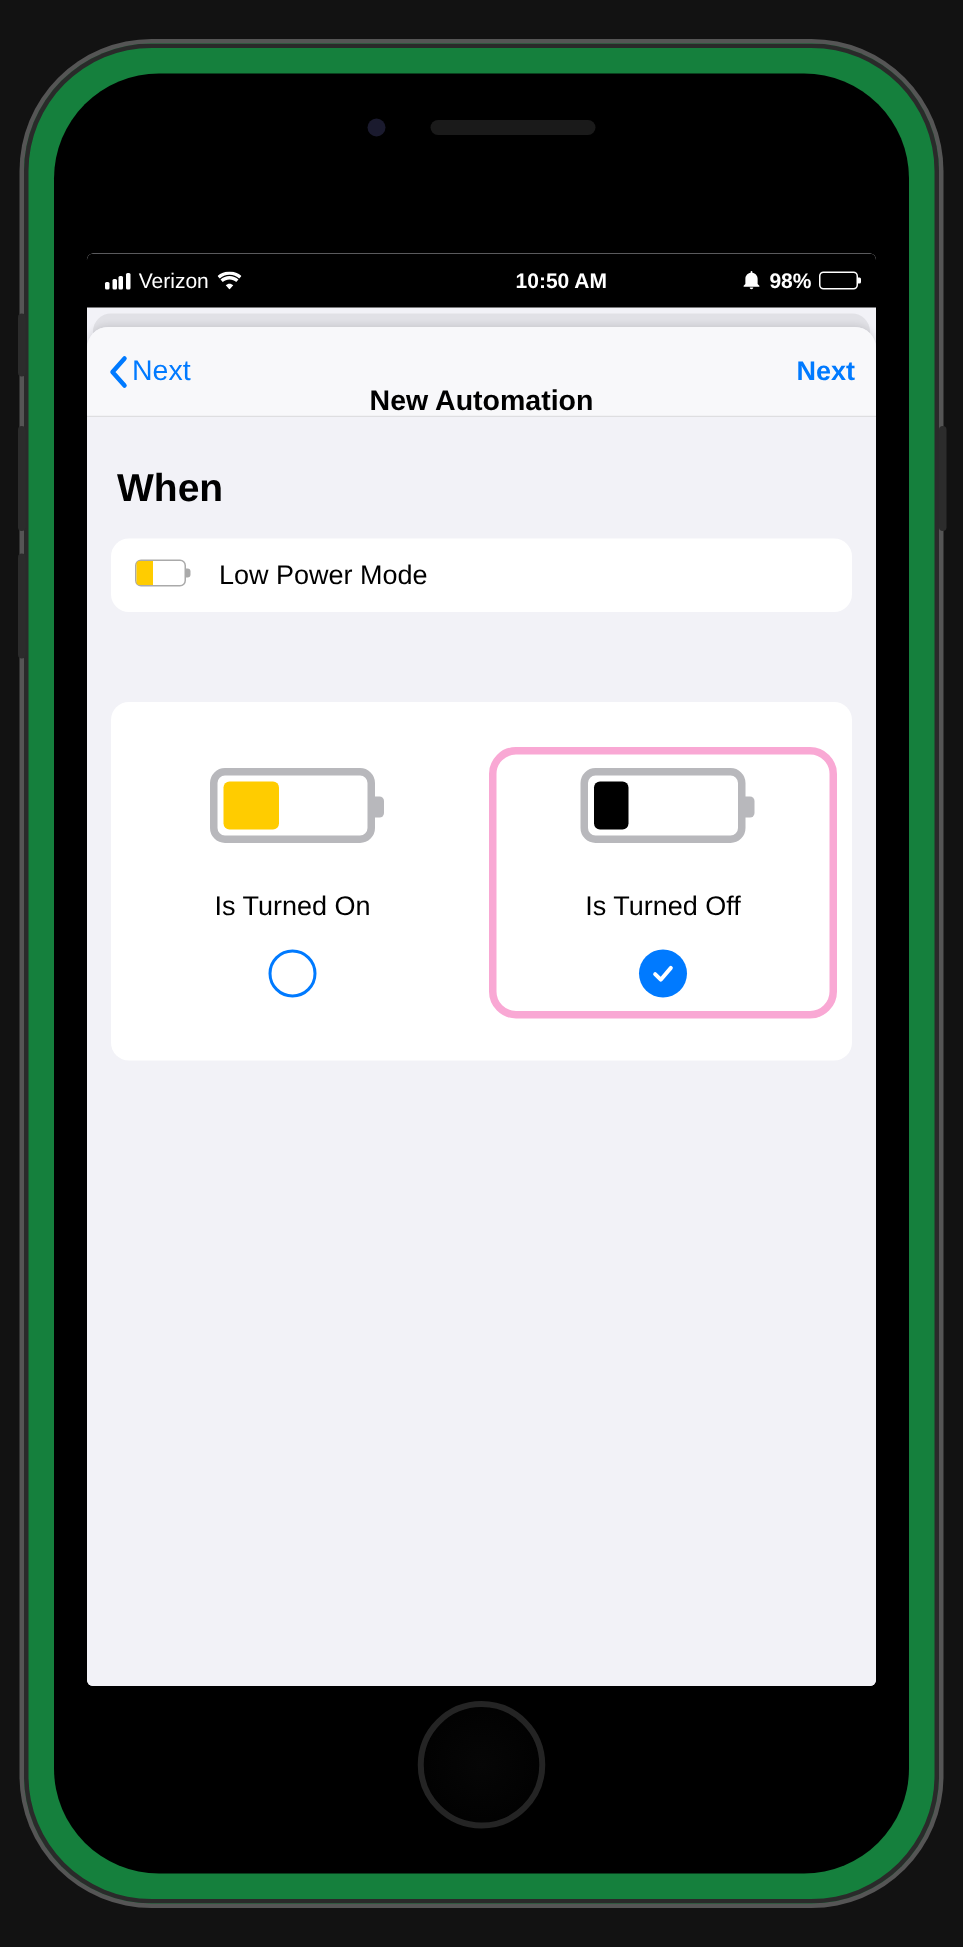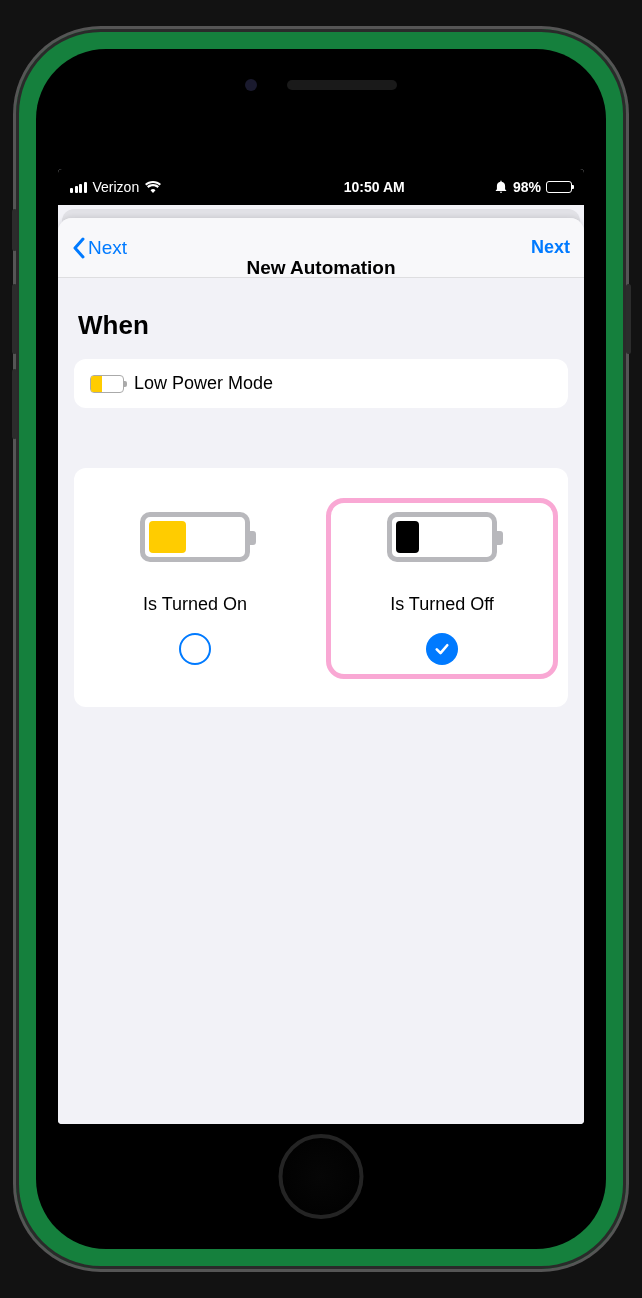--- a/index.html
+++ b/index.html
@@ -122,22 +122,22 @@
       font-weight: 700;
       color: #000;
       margin: 12px 0 18px 4px;
     }
     .card {
       background: #fff;
       border-radius: 12px;
     }
     .trigger-row {
       display: flex;
-      align-items: center;
-      gap: 10px;
+      align-items: flex-start;
+      gap: 22px;
       padding: 14px 16px;
     }
     .small-battery {
       width: 34px; height: 18px;
       border: 1.5px solid #aaa;
       border-radius: 4px;
       position: relative;
     }
     .small-battery::after {
       content: ""; position: absolute; right: -4px; top: 5px;

